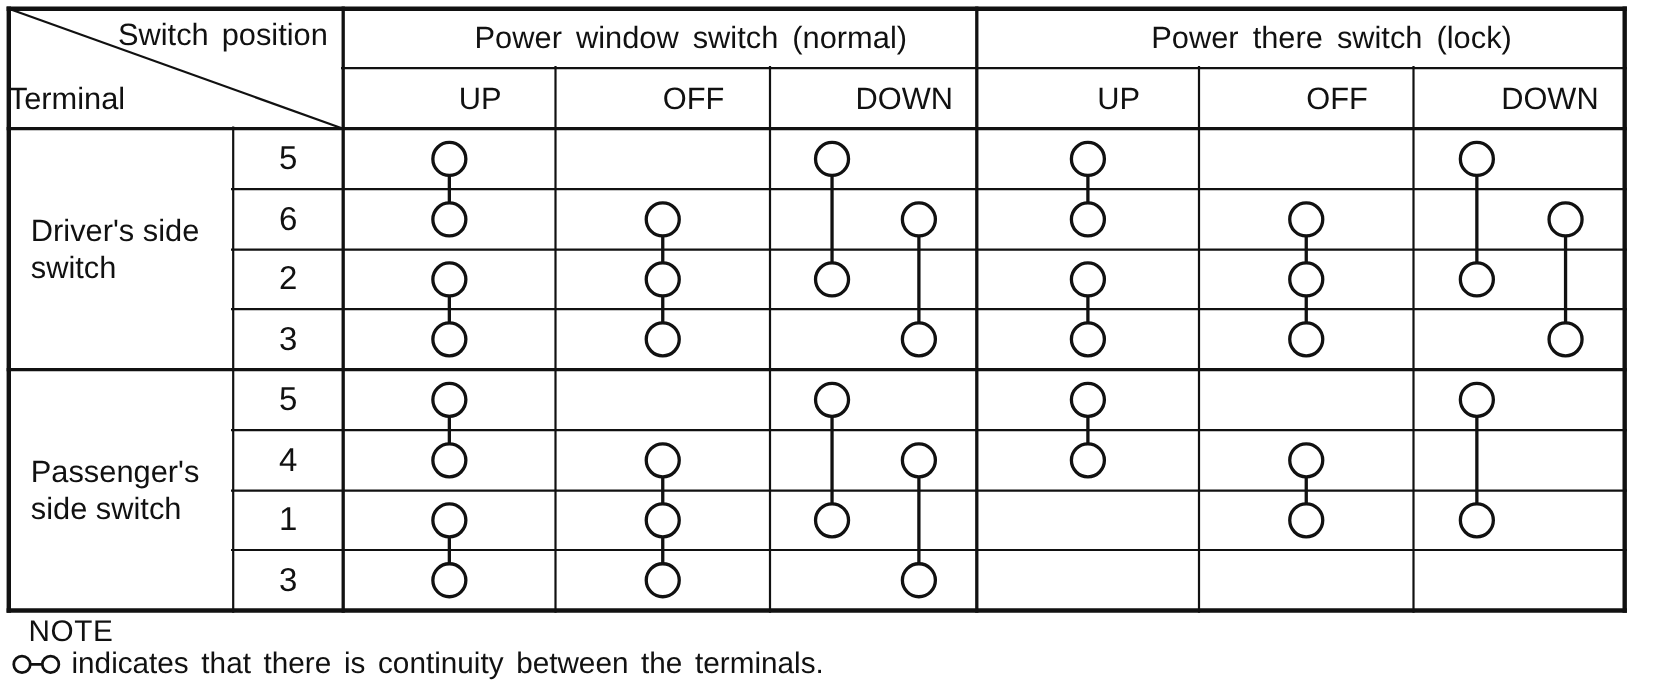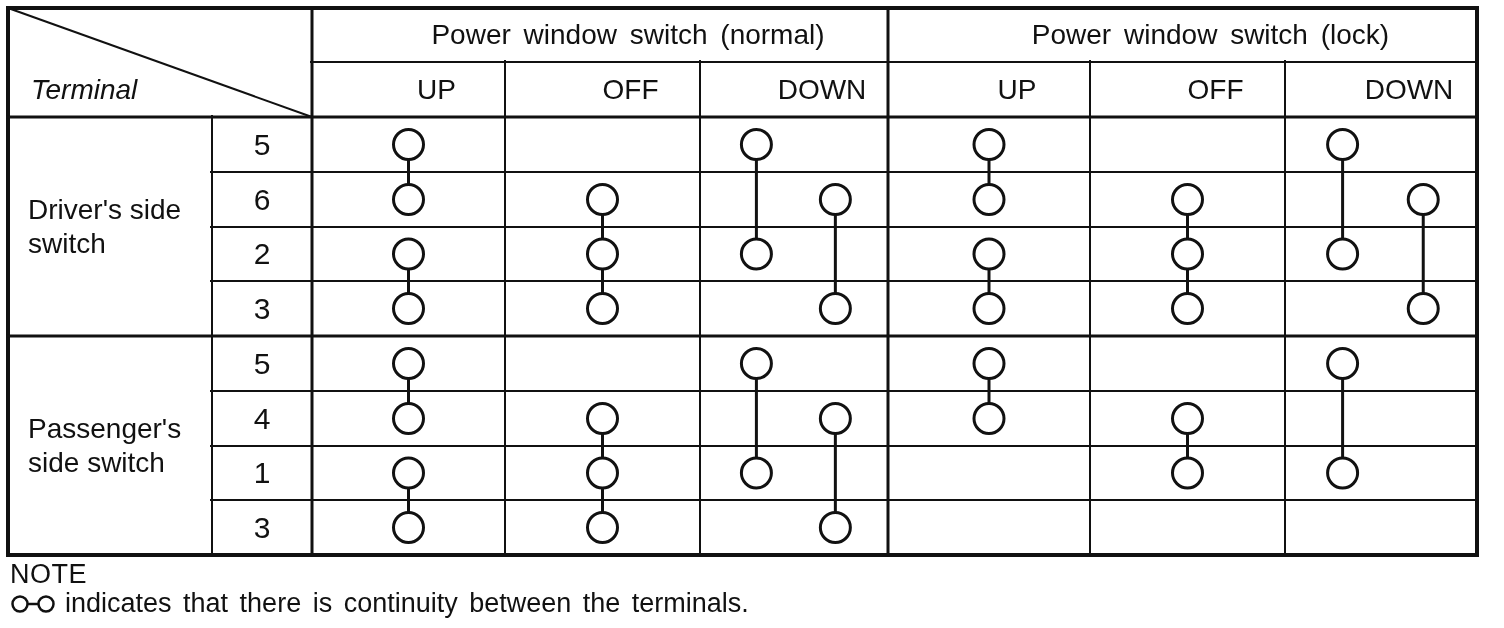--- a/index.html
+++ b/index.html
@@ -103,45 +103,46 @@
         <circle cx="1342.6" cy="254" r="15" class="cont-circle"></circle>
         <line x1="1423.24" y1="199.5" x2="1423.24" y2="308.5" stroke-width="3" class="conn-line"></line>
         <circle cx="1423.24" cy="199.5" r="15" class="cont-circle"></circle>
         <circle cx="1423.24" cy="308.5" r="15" class="cont-circle"></circle>
         <line x1="1342.6" y1="363.5" x2="1342.6" y2="473" stroke-width="3" class="conn-line"></line>
         <circle cx="1342.6" cy="363.5" r="15" class="cont-circle"></circle>
         <circle cx="1342.6" cy="473" r="15" class="cont-circle"></circle>
       </g>
   </svg>
 
-  <div class="abs corner-bottom" style="left:31px; top:74px;font-style:italic;">Terminal</div>
+  <div class="abs corner-top" style="left:96px; top:16px; width:202px;">Switch position</div>
+  <div class="abs corner-bottom" style="left:8px; top:74px;">Terminal</div>
 
   <div class="abs cellc hdr" style="left:312px; top:8px; width:576px; height:54px;">Power window switch (normal)</div>
-  <div class="abs cellc hdr" style="left:888px; top:8px; width:589px; height:54px;">Power window switch (lock)</div>
+  <div class="abs cellc hdr" style="left:888px; top:8px; width:589px; height:54px;">Power there switch (lock)</div>
 
   <div class="abs cellc hdr" style="left:312px;  top:62px; width:193px; height:55px;">UP</div>
   <div class="abs cellc hdr" style="left:505px;  top:62px; width:195px; height:55px;">OFF</div>
   <div class="abs cellc hdr" style="left:700px;  top:62px; width:188px; height:55px;">DOWN</div>
   <div class="abs cellc hdr" style="left:888px;  top:62px; width:202px; height:55px;">UP</div>
   <div class="abs cellc hdr" style="left:1090px; top:62px; width:195px; height:55px;">OFF</div>
   <div class="abs cellc hdr" style="left:1285px; top:62px; width:192px; height:55px;">DOWN</div>
 
   <div class="abs rowgrp" style="left:28px; top:336px; width:182px; height:219px;">Passenger's side switch</div>
   <div class="abs rowgrp" style="left:28px; top:117px; width:178px; height:219px;">Driver's side switch</div>
 
   <div class="abs cellc term" style="left:212px; top:117px; width:100px; height:55px;">5</div>
   <div class="abs cellc term" style="left:212px; top:172px; width:100px; height:55px;">6</div>
   <div class="abs cellc term" style="left:212px; top:227px; width:100px; height:54px;">2</div>
   <div class="abs cellc term" style="left:212px; top:281px; width:100px; height:55px;">3</div>
   <div class="abs cellc term" style="left:212px; top:336px; width:100px; height:55px;">5</div>
   <div class="abs cellc term" style="left:212px; top:391px; width:100px; height:55px;">4</div>
   <div class="abs cellc term" style="left:212px; top:446px; width:100px; height:54px;">1</div>
   <div class="abs cellc term" style="left:212px; top:500px; width:100px; height:55px;">3</div>
 
-  <div class="abs note-title" style="left:10px; top:559px;">NOTE</div>
+  <div class="abs note-title" style="left:26px; top:559px;">NOTE</div>
   <div class="abs note-line" style="left:10px; top:588px;">
     <svg class="note-symbol" width="46" height="24" viewBox="0 0 46 24">
       <line x1="16" y1="12" x2="30" y2="12" stroke="#111" stroke-width="2.5"></line>
       <circle cx="10" cy="12" r="7.5" fill="#fff" stroke="#111" stroke-width="2.5"></circle>
       <circle cx="36" cy="12" r="7.5" fill="#fff" stroke="#111" stroke-width="2.5"></circle>
     </svg>
     <span>indicates that there is continuity between the terminals.</span>
   </div>
 
 </div>

